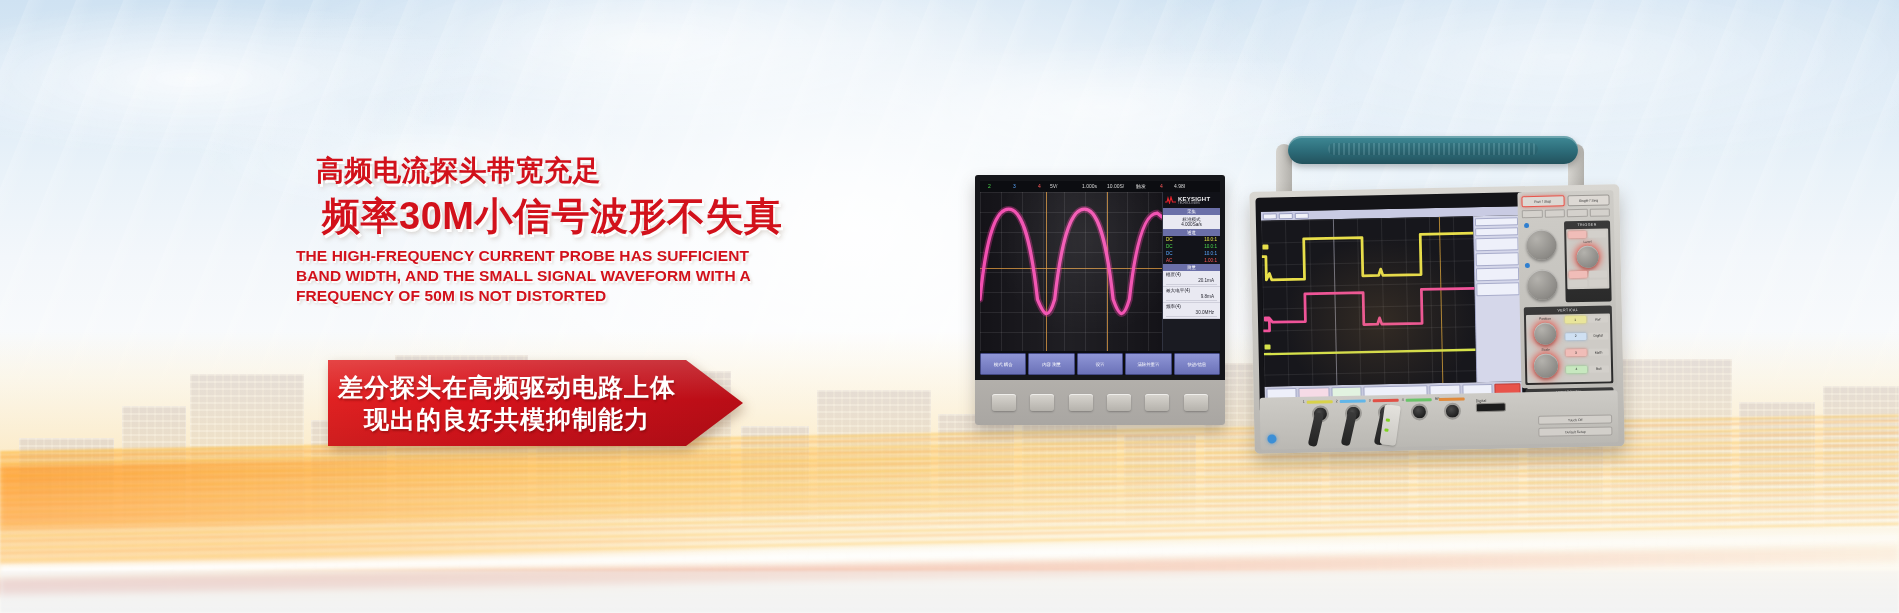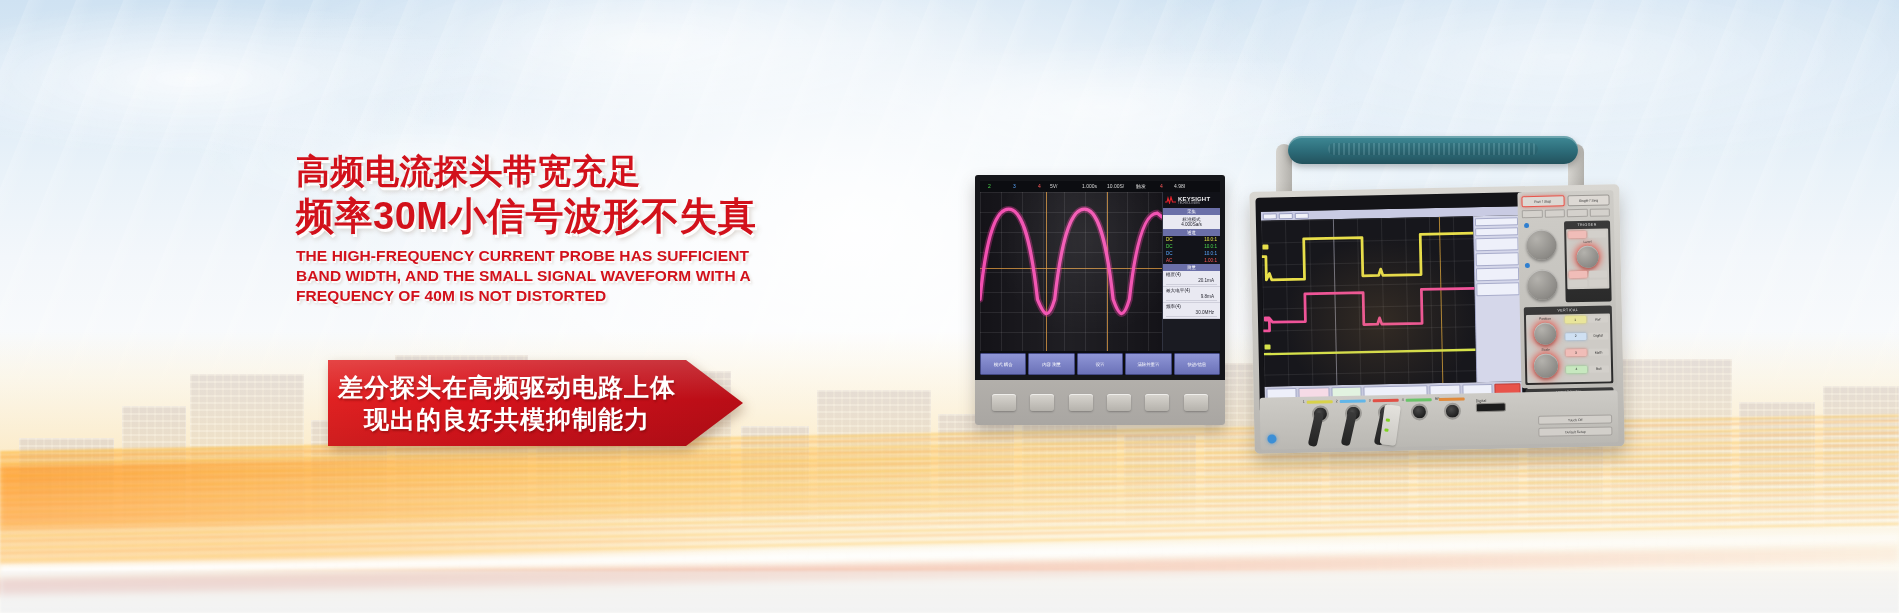--- a/index.html
+++ b/index.html
@@ -108,22 +108,22 @@
   }
 
   
   .copy{ position:absolute; left:296px; top:148px; width:470px; }
 
   .t-line1,.t-line2{
     color:#d2111b; font-weight:bold; letter-spacing:.5px;
     text-shadow: 2px 3px 0 rgba(255,255,255,.95), 3px 4px 5px rgba(120,90,60,.30);
     white-space:nowrap;
   }
-  .t-line1{ font-size:34px; line-height:46px; }
-  .t-line2{ font-size:38px; line-height:44px; }
+  .t-line1{ font-size:28px; line-height:46px;margin-left:20px; }
+  .t-line2{ font-size:38px; line-height:44px;margin-left:26px; }
 
   .t-en{
     margin-top:8px; color:#d2111b; font-weight:bold;
     font-size:15.5px; line-height:20px; letter-spacing:.1px;
     text-shadow: 1px 2px 0 rgba(255,255,255,.9), 2px 3px 3px rgba(120,90,60,.22);
     width:458px;
   }
 
   
   .ribbon{
@@ -427,21 +427,21 @@
     <div class="streaks-hot"></div>
     <div class="road-line"></div>
     <div class="road-red"></div>
     <div class="road-base"></div>
     <div class="veil"></div>
   </div>
 
   <div class="copy">
     <div class="t-line1">高频电流探头带宽充足</div>
     <div class="t-line2">频率30M小信号波形不失真</div>
-    <div class="t-en">THE HIGH-FREQUENCY CURRENT PROBE HAS SUFFICIENT BAND WIDTH, AND THE SMALL SIGNAL WAVEFORM WITH A FREQUENCY OF 40M IS NOT DISTORTED</div>
+    <div class="t-en">THE HIGH-FREQUENCY CURRENT PROBE HAS SUFFICIENT BAND WIDTH, AND THE SMALL SIGNAL WAVEFORM WITH A FREQUENCY OF 50M IS NOT DISTORTED</div>
   </div>
 
   <div class="ribbon">
     <div class="ribbon-shape"></div>
     <div class="ribbon-gloss"></div>
     <div class="ribbon-text">
       <div>差分探头在高频驱动电路上体</div>
       <div>现出的良好共模抑制能力</div>
     </div>
   </div>

